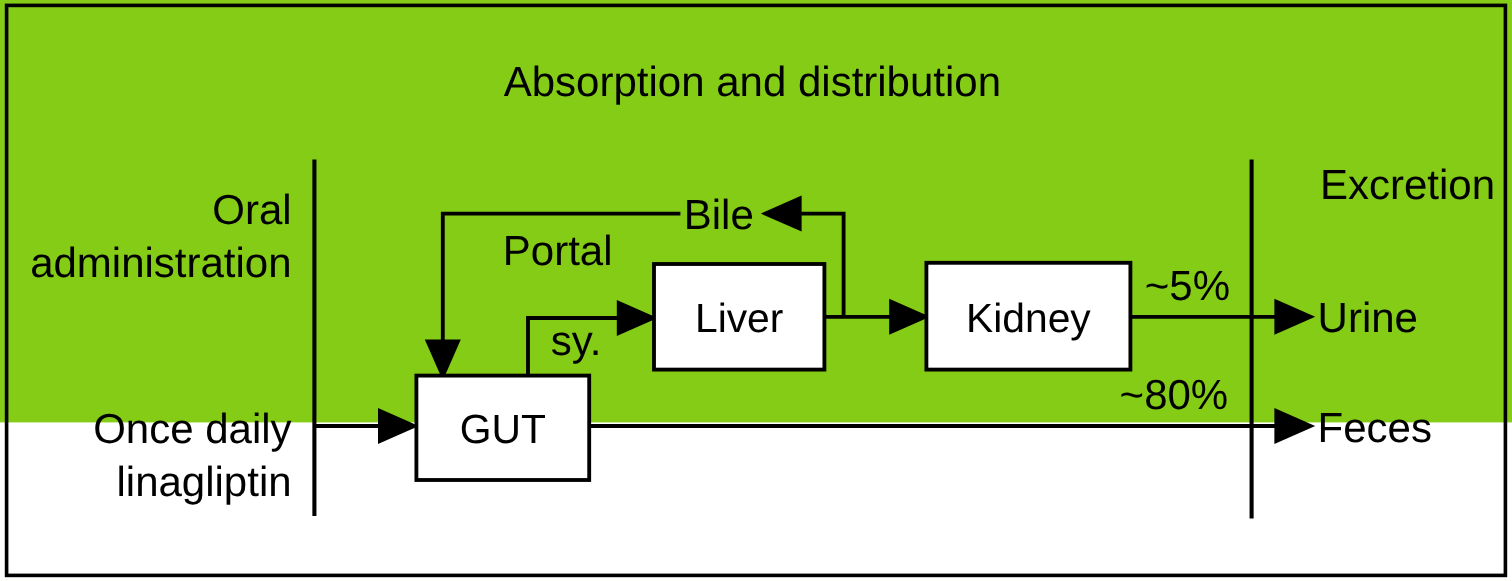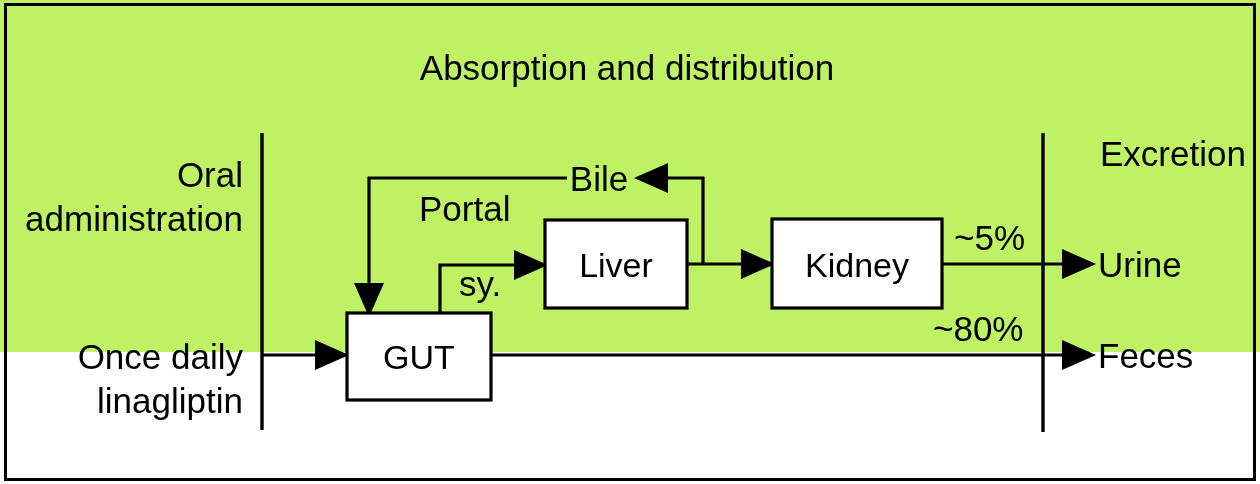--- a/index.html
+++ b/index.html
@@ -9,21 +9,21 @@
   }
   body {
     width: 1260px;
     height: 484px;
     font-family: "Liberation Sans", sans-serif;
   }
   #diagram-root {
     position: relative;
     width: 1260px;
     height: 352px;
-    background: #bef264;
+    background: #84cc16;
   }
   svg#flow-svg {
     position: absolute;
     top: 0;
     left: 0;
     width: 1260px;
     height: 484px;
   }
   .diag-text {
     font-family: "Liberation Sans", sans-serif;

